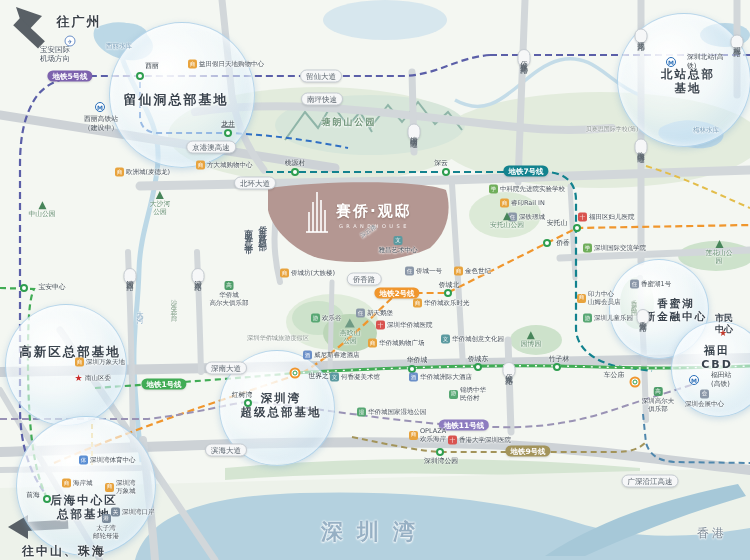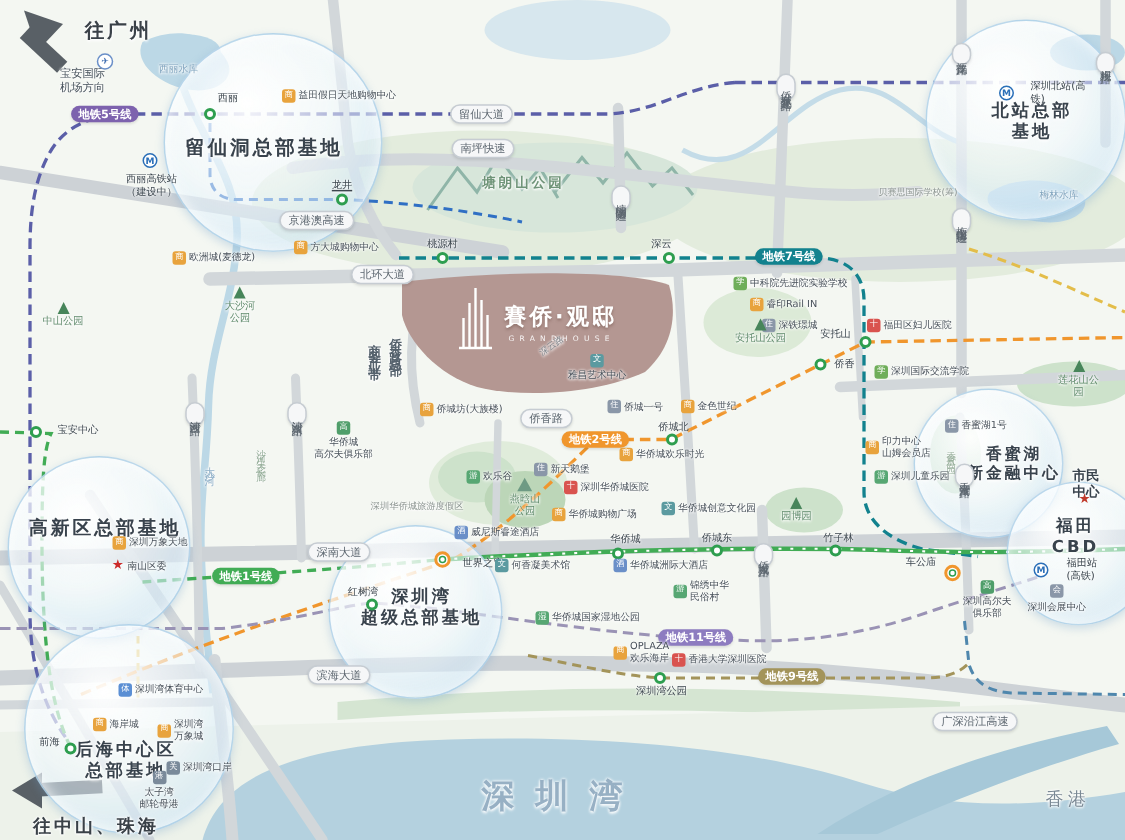--- a/index.html
+++ b/index.html
@@ -273,21 +273,21 @@
       <div class="row" style="left: 489px; top: 189px; font-size: 6.5px;"><span class="chip school">学</span><span>中科院先进院实验学校</span></div>
       <div class="row" style="left: 500px; top: 203px; font-size: 6.5px;"><span class="chip mall">商</span><span>睿印Rail IN</span></div>
       <div class="row" style="left: 508px; top: 217px; font-size: 6.5px;"><span class="chip res">住</span><span>深铁璟城</span></div>
       <div class="row" style="left: 578px; top: 217px; font-size: 6.5px;"><span class="chip hosp">十</span><span>福田区妇儿医院</span></div>
       <div class="row" style="left: 583px; top: 248px; font-size: 6.5px;"><span class="chip school">学</span><span>深圳国际交流学院</span></div>
       <div class="row" style="left: 630px; top: 284px; font-size: 6.5px;"><span class="chip res">住</span><span>香蜜湖1号</span></div>
       <div class="row" style="left: 577px; top: 298px; font-size: 6.5px;"><span class="chip mall">商</span><span>印力中心
 山姆会员店</span></div>
       <div class="row" style="left: 583px; top: 318px; font-size: 6.5px; align-items: center;"><span class="chip fun">游</span><span>深圳儿童乐园</span></div>
       <div class="row" style="left: 280px; top: 273px; font-size: 6.5px;"><span class="chip mall">商</span><span>侨城坊(大族楼)</span></div>
-      <div class="row" style="left: 405px; top: 271px; font-size: 6.5px; align-items: flex-end;"><span class="chip res">住</span><span>侨城一号</span></div>
+      <div class="row" style="left: 405px; top: 271px; font-size: 6.5px;"><span class="chip res">住</span><span>侨城一号</span></div>
       <div class="row" style="left: 454px; top: 271px; font-size: 6.5px;"><span class="chip mall">商</span><span>金色世纪</span></div>
       <div class="row" style="left: 413px; top: 303px; font-size: 6.5px;"><span class="chip mall">商</span><span>华侨城欢乐时光</span></div>
       <div class="row" style="left: 311px; top: 318px; font-size: 6.5px;"><span class="chip fun">游</span><span>欢乐谷</span></div>
       <div class="row" style="left: 356px; top: 313px; font-size: 6.5px;"><span class="chip res">住</span><span>新天鹅堡</span></div>
       <div class="row" style="left: 376px; top: 325px; font-size: 6.5px;"><span class="chip hosp">十</span><span>深圳华侨城医院</span></div>
       <div class="row" style="left: 368px; top: 343px; font-size: 6.5px;"><span class="chip mall">商</span><span>华侨城购物广场</span></div>
       <div class="row" style="left: 441px; top: 339px; font-size: 6.5px;"><span class="chip culture">文</span><span>华侨城创意文化园</span></div>
       <div class="row" style="left: 303px; top: 355px; font-size: 6.5px;"><span class="chip hotel">酒</span><span>威尼斯睿途酒店</span></div>
       <div class="row" style="left: 330px; top: 377px; font-size: 6.5px;"><span class="chip culture">文</span><span>何香凝美术馆</span></div>
       <div class="row" style="left: 409px; top: 377px; font-size: 6.5px;"><span class="chip hotel">酒</span><span>华侨城洲际大酒店</span></div>

